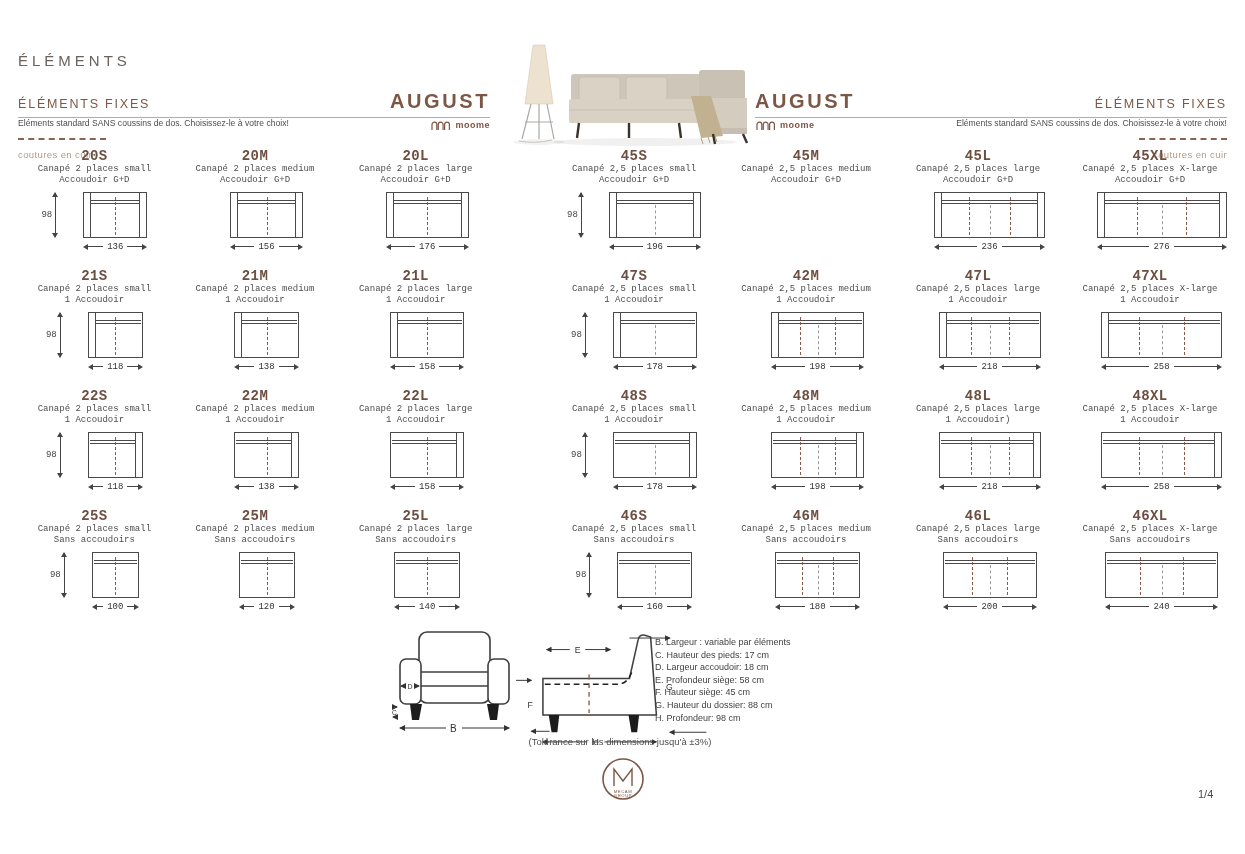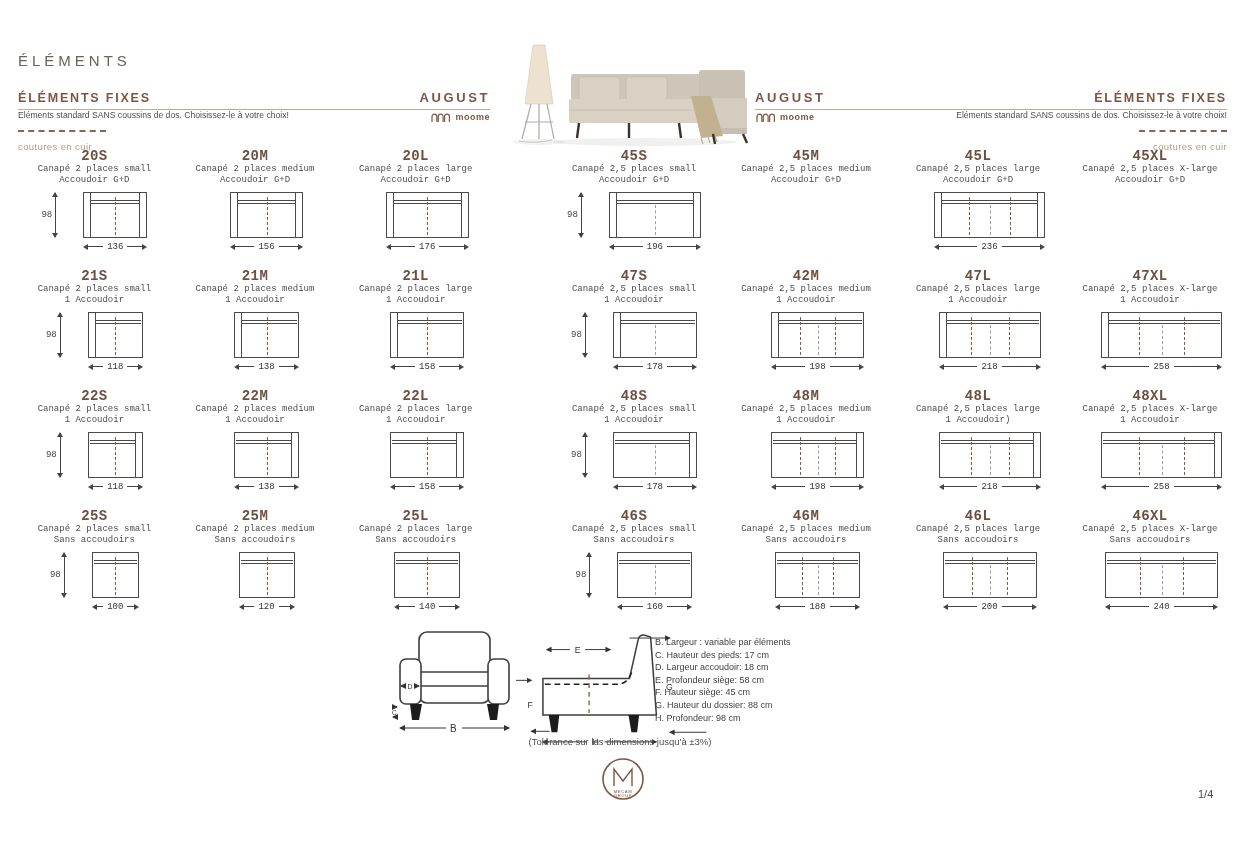--- a/index.html
+++ b/index.html
@@ -6,22 +6,22 @@
   body { background:#fff; font-family:"Liberation Sans", sans-serif; }
   .page { position:relative; width:1245px; height:854px; background:#fff; overflow:hidden; }
 
   .doc-title { position:absolute; left:18px; top:52px; font-size:15px; letter-spacing:4px; color:#6a625b; }
 
   
   .hdr { position:absolute; top:90px; width:472px; }
   .hdr-left { left:18px; }
   .hdr-right { left:755px; }
   .hdr-row1 { display:flex; justify-content:space-between; align-items:baseline; border-bottom:1px solid #b7aba1; padding-bottom:4px; }
-  .sec-title { font-weight:bold; font-size:12.5px; letter-spacing:1.8px; color:#7d5645; }
-  .prod-name { font-weight:bold; font-size:13px; letter-spacing:2.6px; color:#7d5645; }
+  .sec-title { font-weight:normal; font-size:12.5px; letter-spacing:1.8px; color:#7d5645; }
+  .prod-name { font-weight:bold; font-size:20px; letter-spacing:2.6px; color:#7d5645; }
   .hdr-row2 { display:flex; justify-content:space-between; align-items:flex-start; margin-top:0; }
   .subtitle { font-size:8.6px; color:#4d4d4d; }
   .brand { display:flex; align-items:center; gap:3px; color:#7d5645; }
   .brand-name { font-size:9px; font-weight:bold; letter-spacing:0.5px; }
   .dashes { width:88px; border-top:2px dashed #8a6453; margin-top:7px; }
   .dashes.right { margin-left:auto; }
   .coutures { font-size:9.5px; color:#b59b82; margin-top:9px; letter-spacing:0.4px; }
   .coutures.right { text-align:right; }
 
   
@@ -499,20 +499,41 @@
             <span class="wline"></span>
             <span class="ah ah-r"></span>
           </div>
         </div>
       </div>
     </div>
         <div class="cell">
       <div class="code">45XL</div>
       <div class="l1">Canapé 2,5 places X-large</div>
       <div class="l2">Accoudoir G+D</div>
+      <div class="drawwrap">
+
+        <div class="boxcol">
+          <div class="box arms-GD" style="width: 130px;">
+            <div class="arm arm-l"></div>
+            <div class="arm arm-r"></div>
+            <div class="topline t1"></div>
+            <div class="topline t2"></div>
+          <div class="seam" style="left: 31%;"></div>
+                <div class="seam seam-gray" style="left: 50%;"></div>
+                <div class="seam" style="left: 69%;"></div>
+              </div>
+          <div class="warrow" style="width: 130px;">
+            <span class="ah ah-l"></span>
+            <span class="wline"></span>
+            <span class="wnum">276</span>
+            <span class="wline"></span>
+            <span class="ah ah-r"></span>
+          </div>
+        </div>
+      </div>
     </div>
       </div>
       <div class="grid-row">
         <div class="cell">
       <div class="code">47S</div>
       <div class="l1">Canapé 2,5 places small</div>
       <div class="l2">1 Accoudoir</div>
       <div class="drawwrap">
         <div class="hgroup">
           <span class="hval">98</span>

